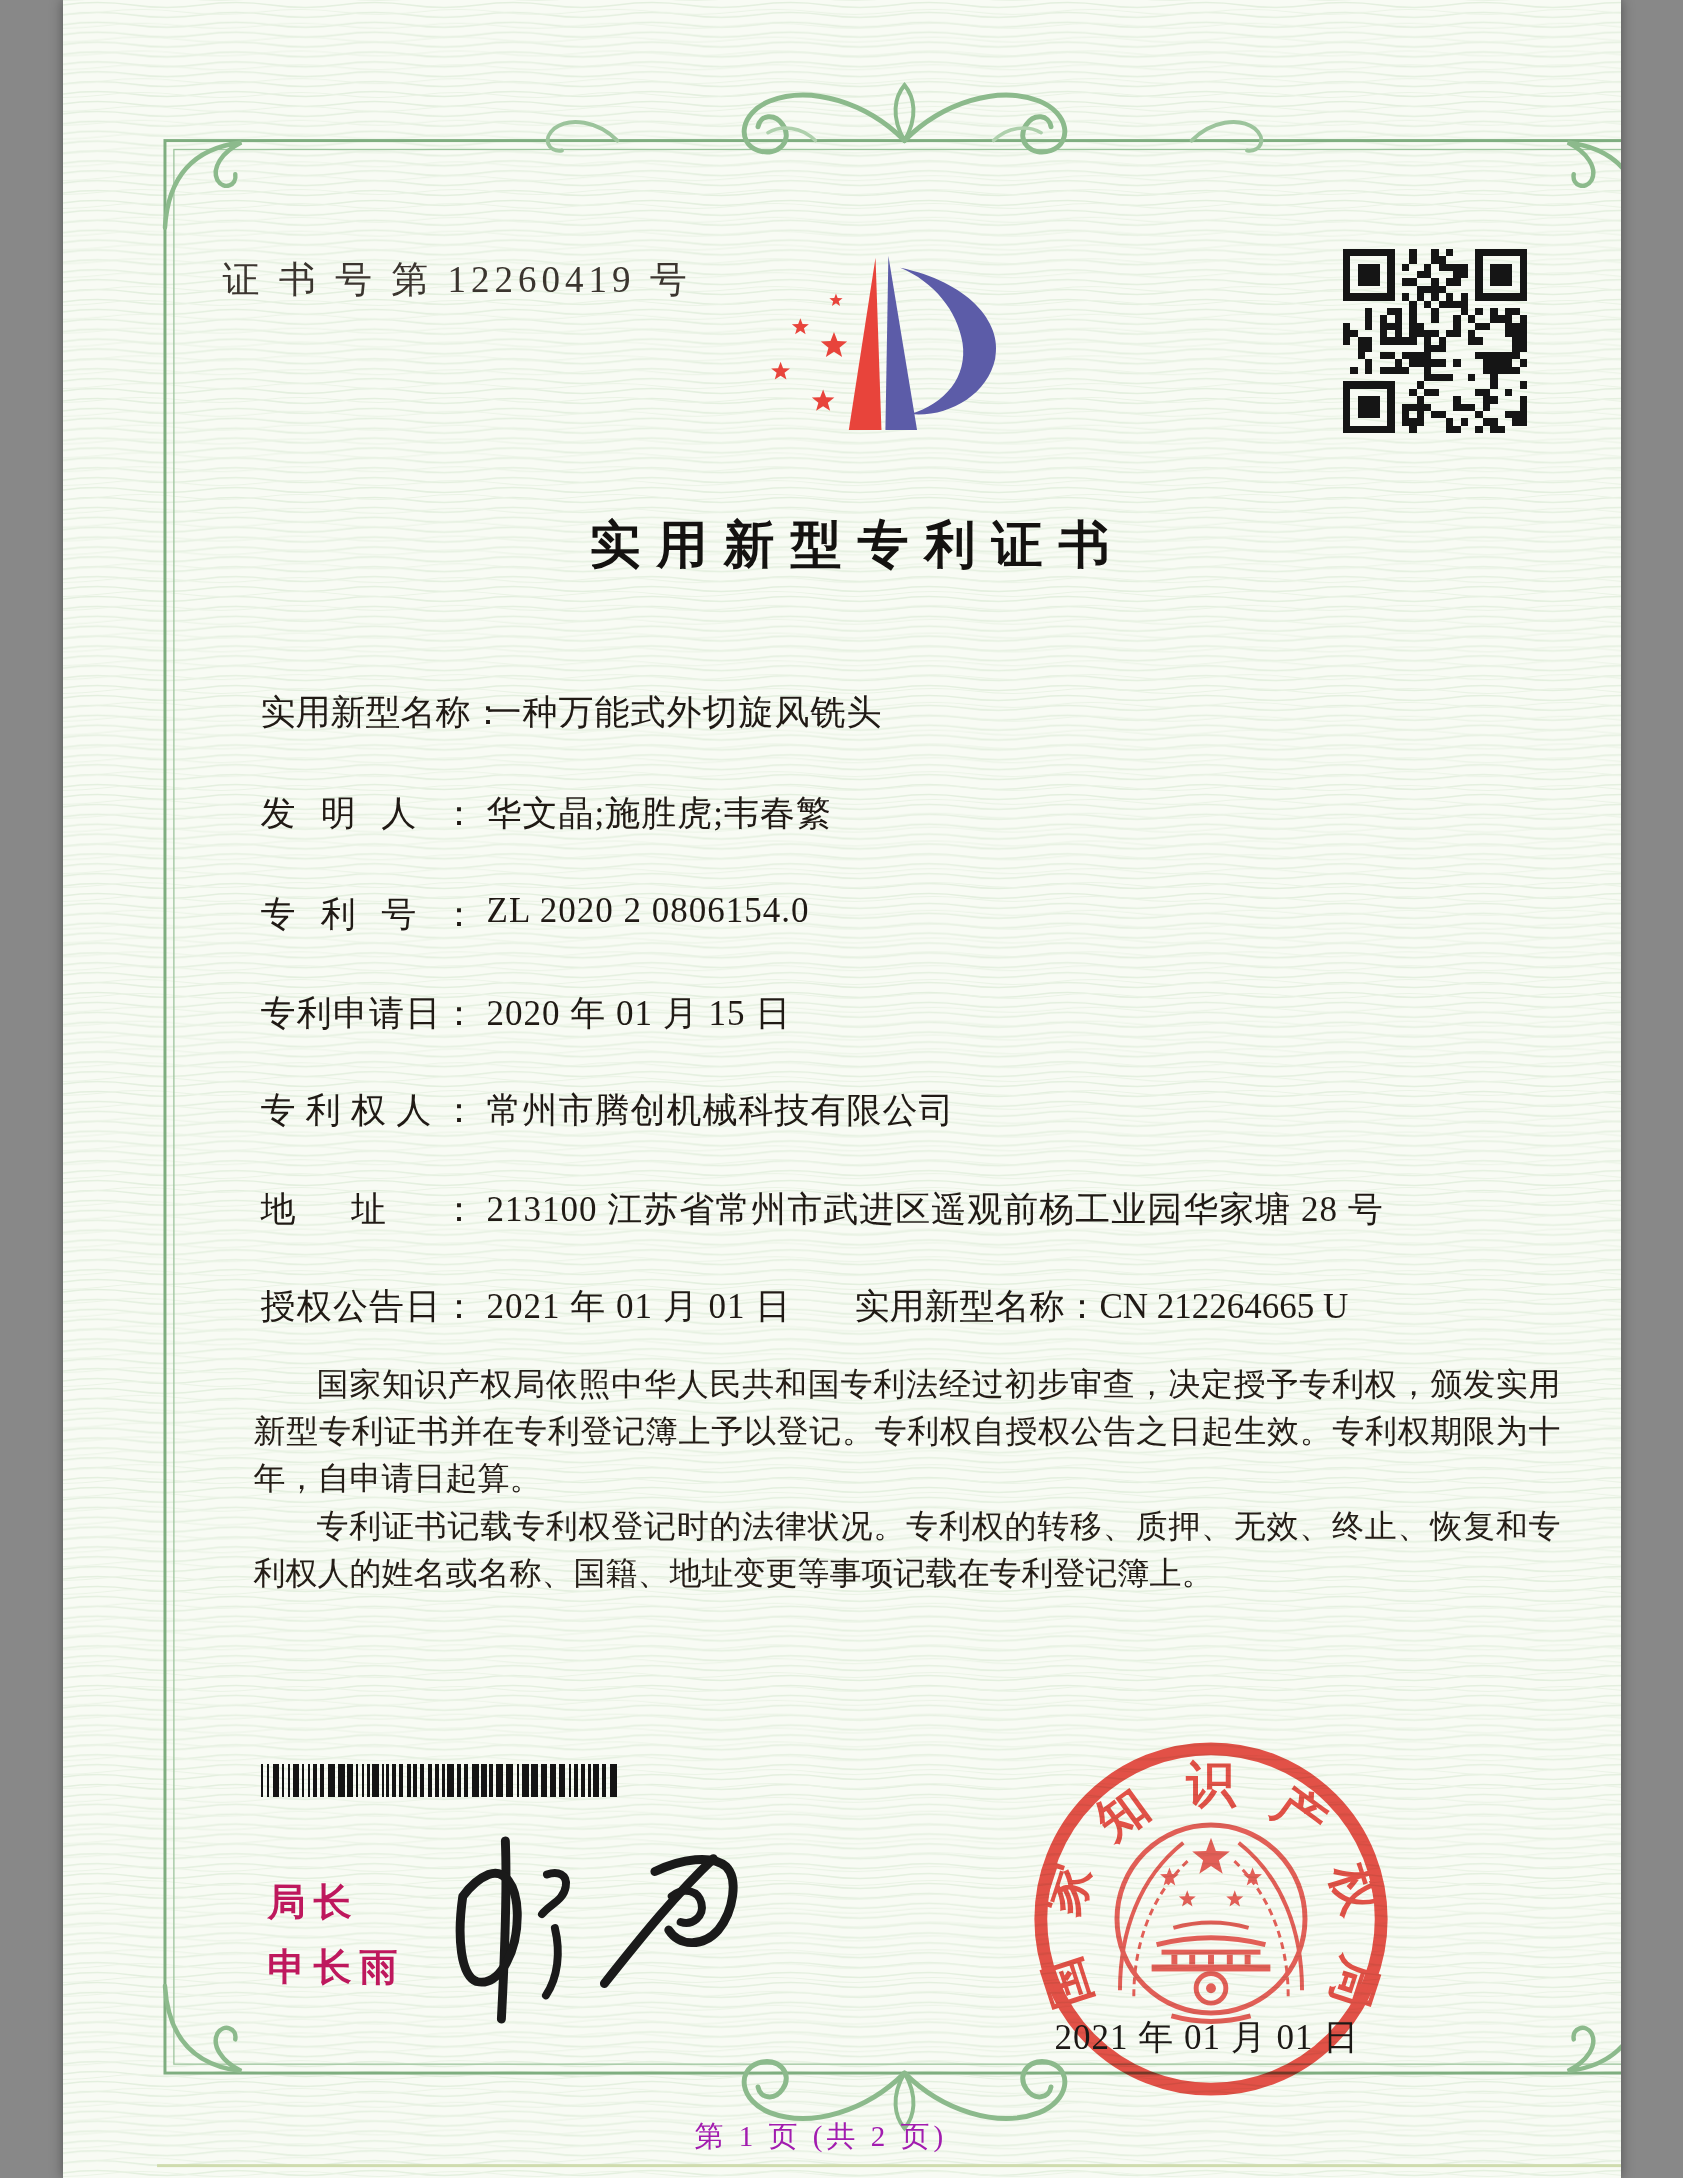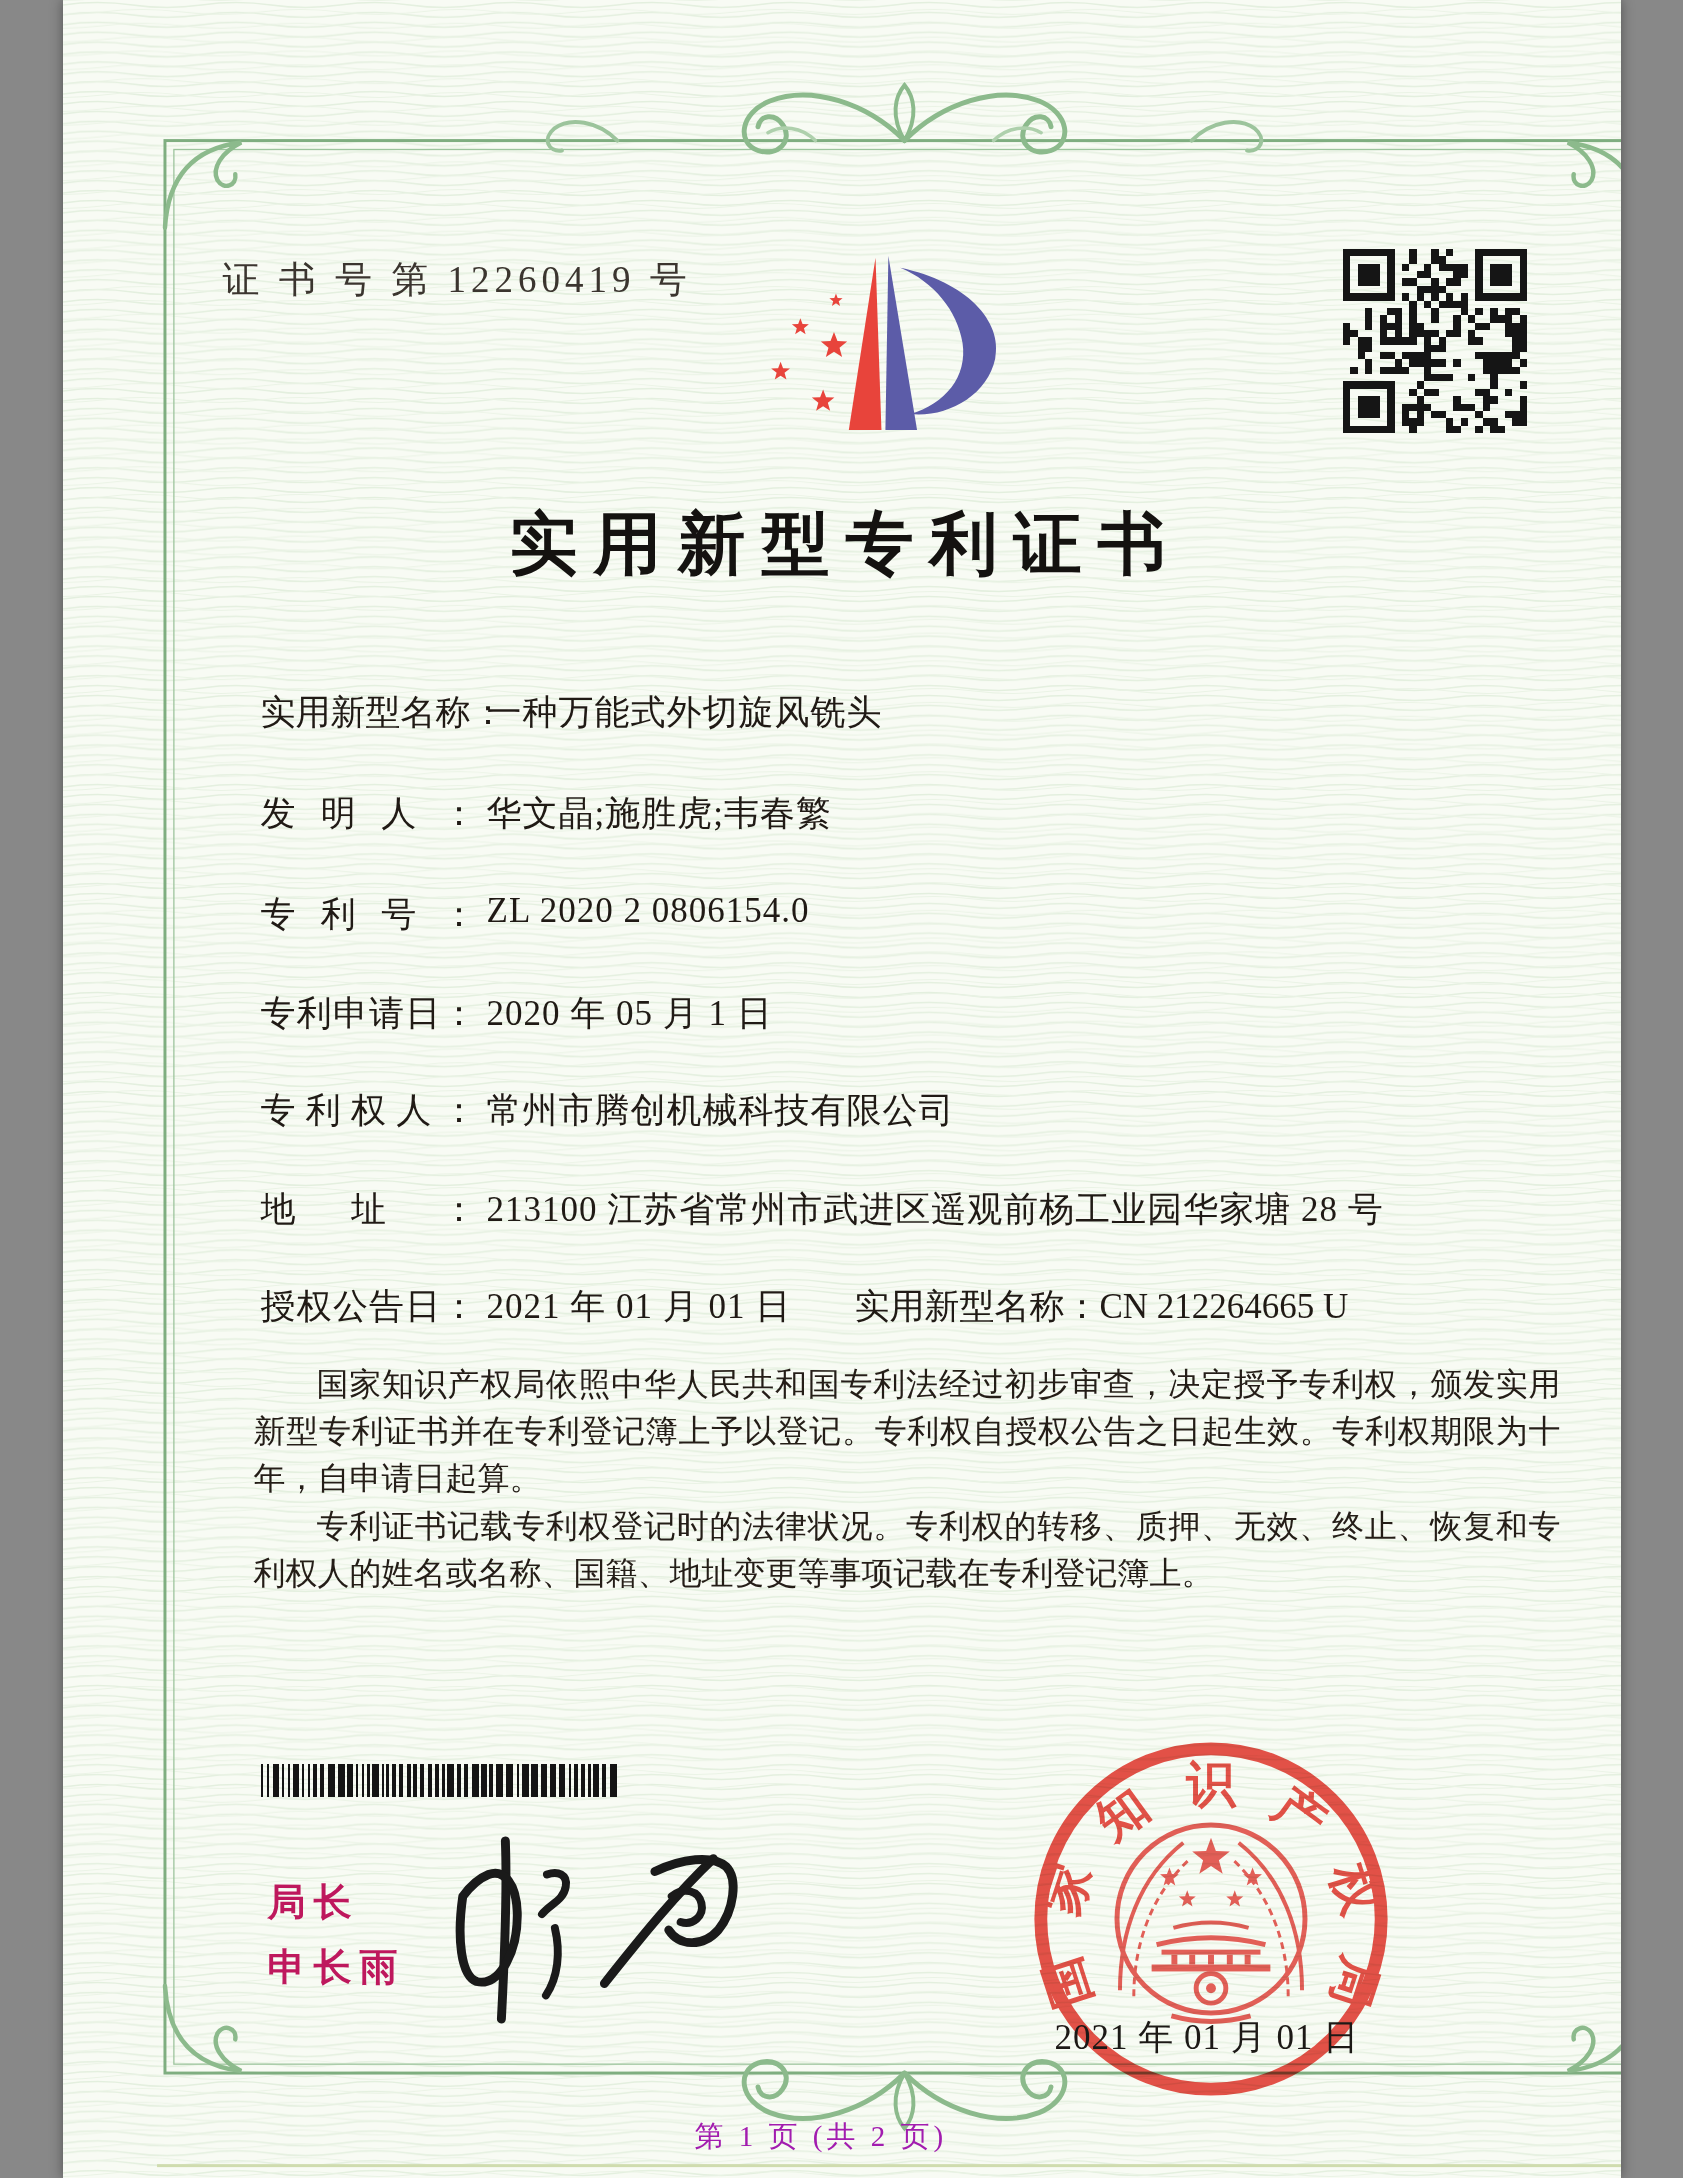--- a/index.html
+++ b/index.html
@@ -10,22 +10,22 @@
     box-shadow:0 0 12px rgba(0,0,0,.4);
   }
   svg{display:block;}
   .waves{position:absolute;left:0;top:0;z-index:0;}
   .frame{position:absolute;left:0;top:0;z-index:1;}
   .cert-no{position:absolute;left:160px;top:255px;font-size:37px;letter-spacing:5px;color:#3b352f;z-index:2;}
   .logo{position:absolute;left:681px;top:230px;z-index:2;}
   .qr{position:absolute;left:1280px;top:249px;width:184px;height:184px;z-index:2;fill:#151515;}
   .title{
     position:absolute;left:50%;top:495px;transform:translateX(-50%);
-    font-size:68px;font-weight:700;letter-spacing:16px;white-space:nowrap;
-    color:#141210;margin:4px;z-index:2;text-align:center;
+    font-size:51px;font-weight:700;letter-spacing:16px;white-space:nowrap;
+    color:#141210;margin:16px;z-index:2;text-align:center;
   }
   .field-row{position:absolute;left:198px;font-size:35px;white-space:nowrap;z-index:2;color:#201a15;}
   .flabel{display:inline-block;width:216px;text-align:justify;text-align-last:justify;vertical-align:top;}
   .fvalue{margin-left:10px;letter-spacing:1px;}
   .grant-no{position:absolute;left:792px;top:1283px;font-size:35px;white-space:nowrap;z-index:2;color:#201a15;}
   .para{
     position:absolute;left:191px;width:1307px;margin:0;z-index:2;
     font-size:32px;line-height:47px;text-align:justify;text-indent:63px;color:#241d17;
   }
   .barcode{position:absolute;left:198px;top:1764px;width:361px;height:33px;display:flex;z-index:2;}
@@ -405,21 +405,21 @@
       <rect x="18" y="24" width="1" height="1"></rect>
       <rect x="20" y="24" width="1" height="1"></rect>
       <rect x="21" y="24" width="1" height="1"></rect>
     </svg>
 
   <h1 class="title">实用新型专利证书</h1>
 
   <div class="field-row" style="top:689px"><span class="flabel">实用新型名称：</span><span class="fvalue">一种万能式外切旋风铣头</span></div>
   <div class="field-row" style="top:790px"><span class="flabel">发明人：</span><span class="fvalue">华文晶;施胜虎;韦春繁</span></div>
   <div class="field-row" style="top:891px"><span class="flabel">专利号：</span><span class="fvalue">ZL 2020 2 0806154.0</span></div>
-  <div class="field-row" style="top:990px"><span class="flabel">专利申请日：</span><span class="fvalue">2020 年 05 月 1 日</span></div>
+  <div class="field-row" style="top:990px"><span class="flabel">专利申请日：</span><span class="fvalue">2020 年 01 月 15 日</span></div>
   <div class="field-row" style="top:1087px"><span class="flabel">专利权人：</span><span class="fvalue">常州市腾创机械科技有限公司</span></div>
   <div class="field-row" style="top:1186px"><span class="flabel">地址：</span><span class="fvalue">213100 江苏省常州市武进区遥观前杨工业园华家塘 28 号</span></div>
   <div class="field-row" style="top:1283px"><span class="flabel">授权公告日：</span><span class="fvalue">2021 年 01 月 01 日</span></div>
   <div class="grant-no"><span>实用新型名称：</span><span>CN 212264665 U</span></div>
 
   <p class="para" style="top:1503px">专利证书记载专利权登记时的法律状况。专利权的转移、质押、无效、终止、恢复和专利权人的姓名或名称、国籍、地址变更等事项记载在专利登记簿上。</p>
   <p class="para" style="top:1361px">国家知识产权局依照中华人民共和国专利法经过初步审查，决定授予专利权，颁发实用新型专利证书并在专利登记簿上予以登记。专利权自授权公告之日起生效。专利权期限为十年，自申请日起算。</p>
 
   <div class="barcode">
       <i style="width: 2px; margin-right: 4px;"></i>

